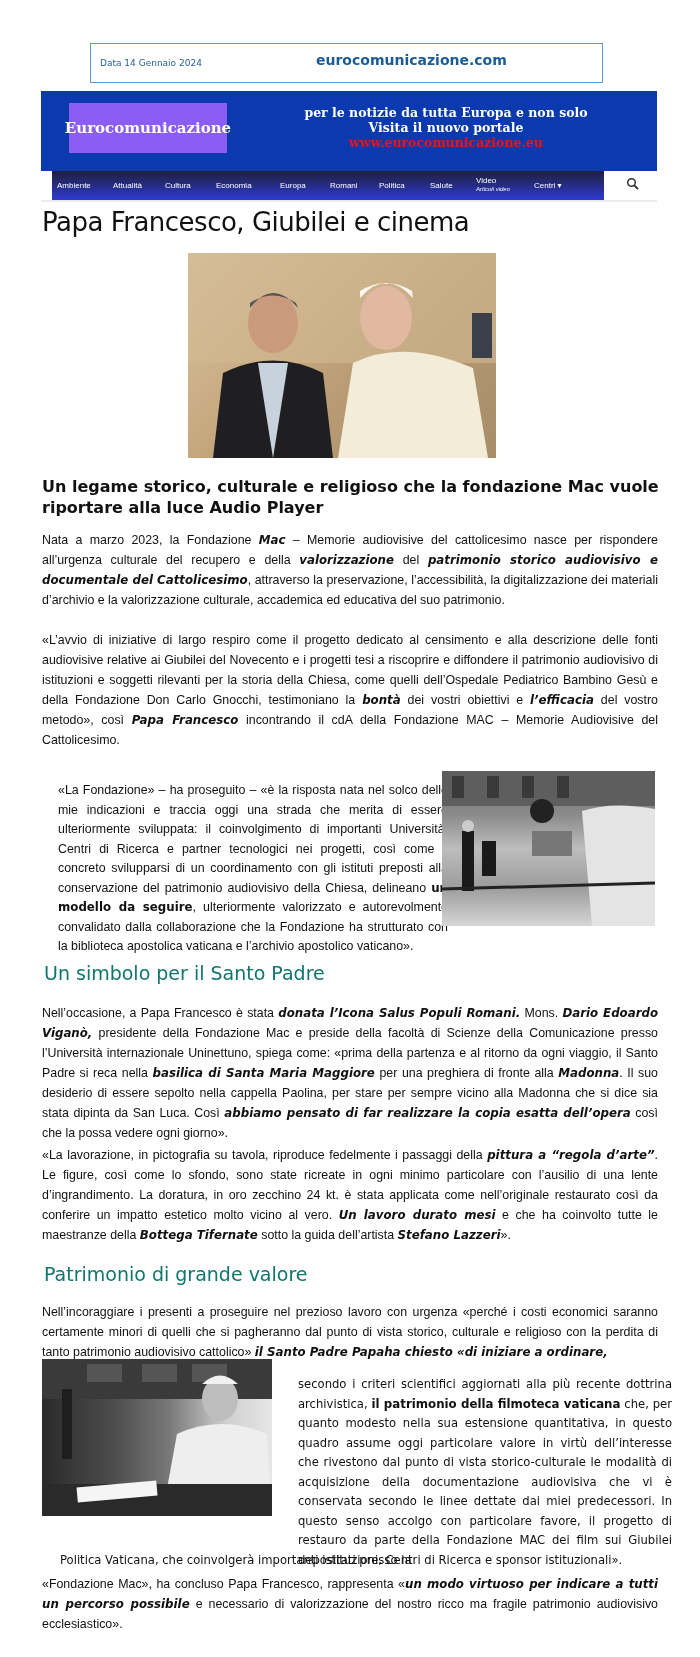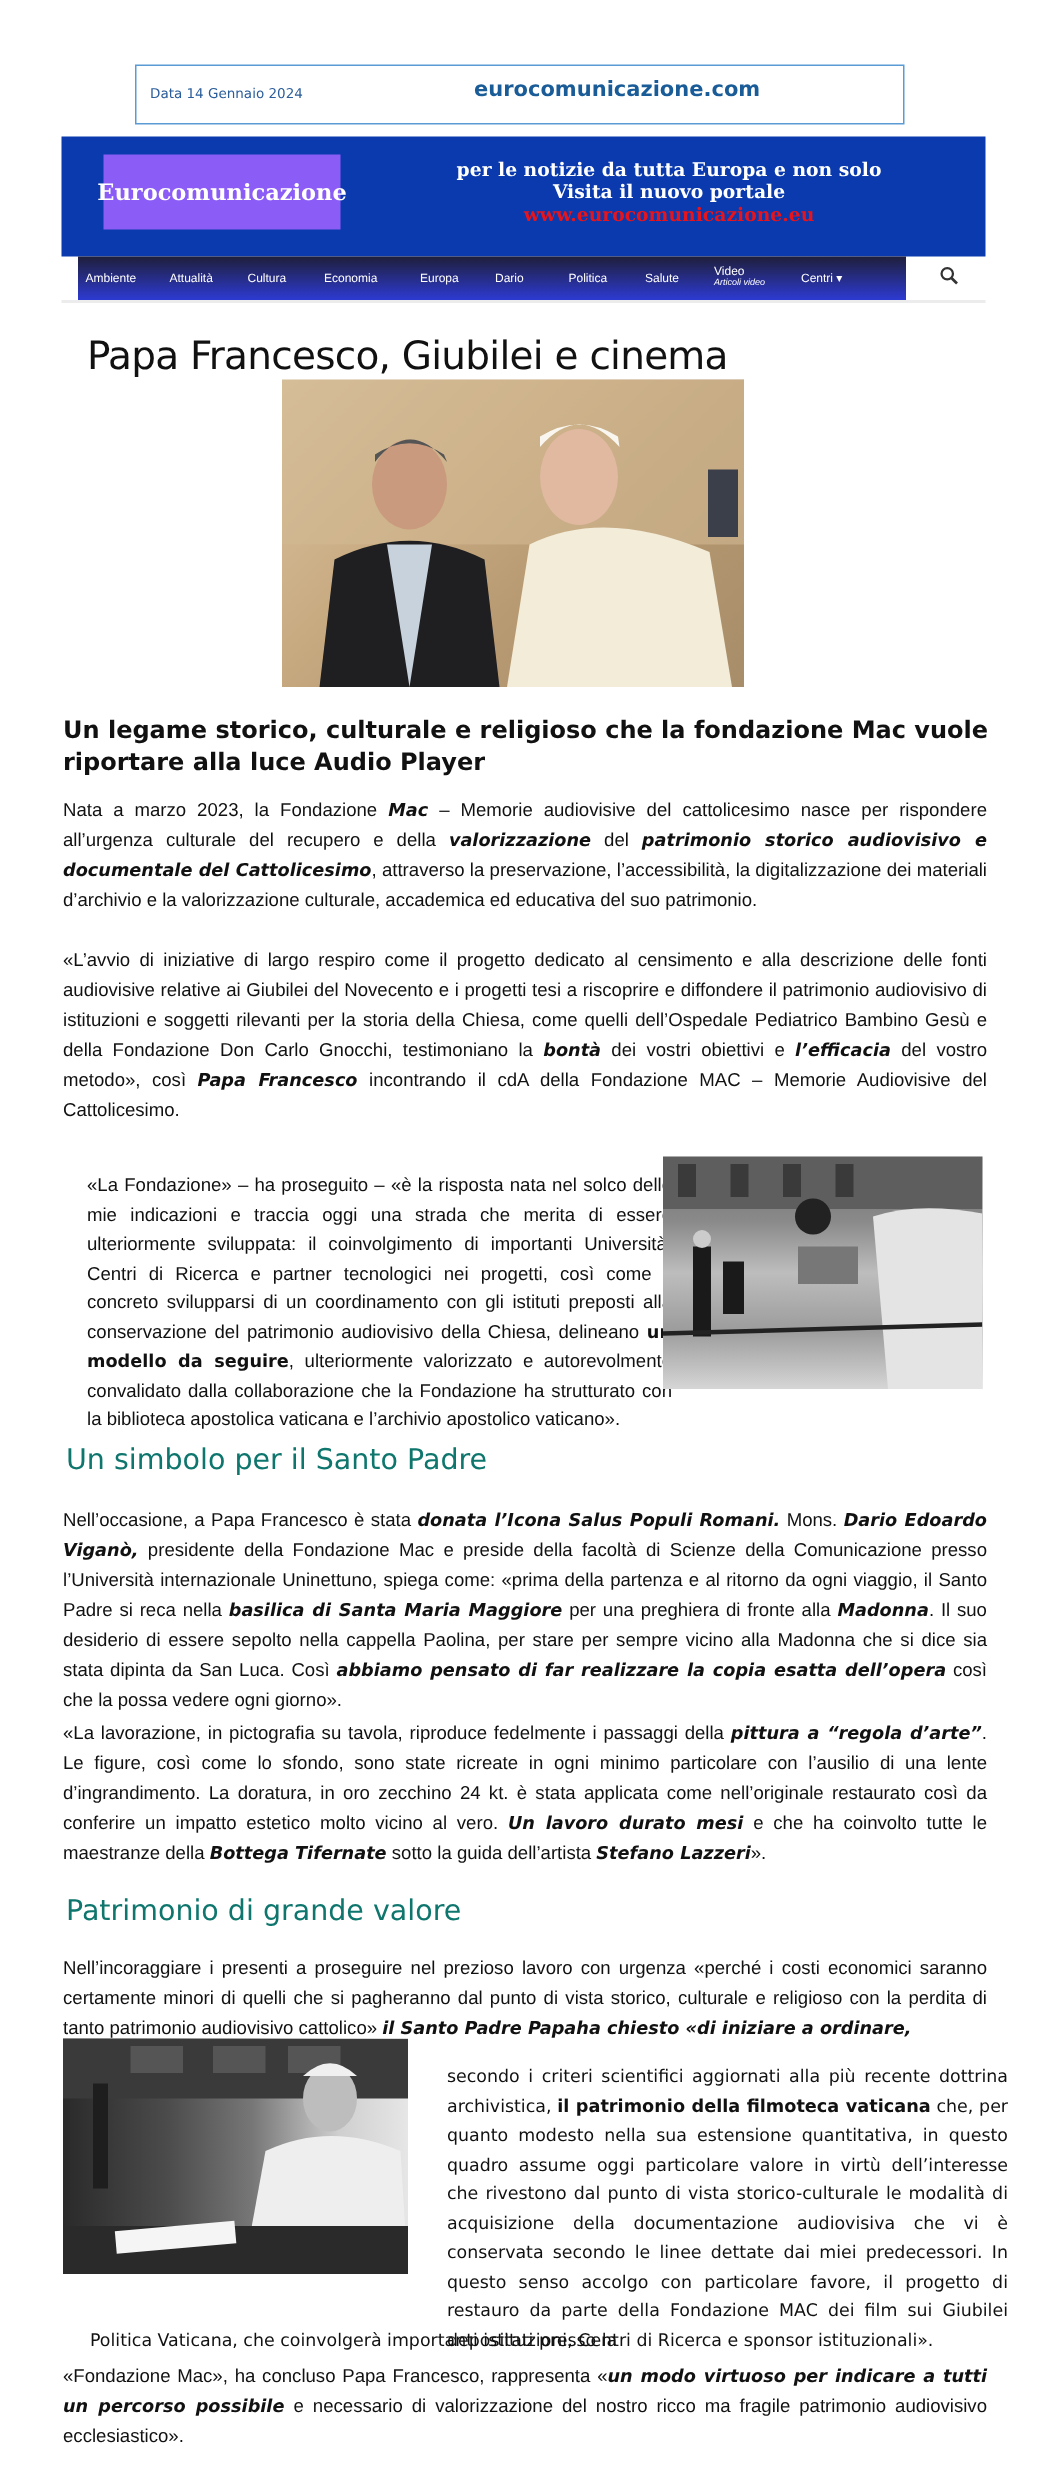--- a/index.html
+++ b/index.html
@@ -9,21 +9,21 @@
   .topbox .site { position: absolute; left: 225px; top: 8px; font-size: 14px; font-weight: bold; color: #1a5c97; }
   .banner { position: absolute; left: 41px; top: 91px; width: 616px; height: 80px; background: #0a3aad; }
   .banner .logo { position: absolute; left: 28px; top: 12px; width: 158px; height: 50px; background: #8b5cf6; color: #fff; font-family: "DejaVu Serif", serif; font-size: 15px; font-weight: bold; display: flex; align-items: center; justify-content: center; }
   .banner .promo { position: absolute; left: 235px; top: 14px; width: 340px; text-align: center; font-family: "DejaVu Serif", serif; font-weight: bold; font-size: 12.5px; color: #fff; line-height: 15px; }
   .banner .promo .url { color: #e8141c; }
   .nav { position: absolute; left: 52px; top: 171px; width: 552px; height: 29px; background: linear-gradient(#1f1f3b, #2d3ad2); display: flex; align-items: center; }
   .nav .item { color: #fff; font-size: 8px; font-family: "Liberation Sans", sans-serif; position: absolute; top: 10px; white-space: nowrap; }
   .nav .item .sub { display: block; font-size: 6px; font-style: italic; margin-top: 1px; }
   .search { position: absolute; left: 626px; top: 176px; width: 14px; height: 14px; }
   .navline { position: absolute; left: 41px; top: 200px; width: 616px; height: 2px; background: #ececec; }
-  h1 { position: absolute; left: 42px; top: 207px; margin: 16px; font-weight: normal; font-size: 26px; font-family: "DejaVu Sans", sans-serif; letter-spacing: -0.5px; color: #111; }
+  h1 { position: absolute; left: 42px; top: 207px; margin: 0; font-weight: normal; font-size: 26px; font-family: "DejaVu Sans", sans-serif; letter-spacing: -0.5px; color: #111; }
   .photo { position: absolute; overflow: hidden; }
   .photo1 { left: 188px; top: 253px; width: 308px; height: 205px; background: linear-gradient(135deg,#d8c3a0 0%,#c9ab82 35%,#b79a72 60%,#a88d6a 100%); }
   .photo2 { left: 442px; top: 771px; width: 213px; height: 155px; background: linear-gradient(180deg,#6f6f6f 0%,#8a8a8a 28%,#bdbdbd 50%,#9c9c9c 75%,#d6d6d6 100%); }
   .photo3 { left: 42px; top: 1359px; width: 230px; height: 157px; background: linear-gradient(90deg,#2a2a2a 0%,#4b4b4b 30%,#777 55%,#cfcfcf 80%,#e6e6e6 100%); }
   .subtitle { position: absolute; left: 42px; top: 476px; width: 620px; margin: 0; font-size: 16px; font-weight: bold; line-height: 21px; color: #111; }
   .p { position: absolute; left: 42px; width: 616px; margin: 0; font-size: 12.4px; line-height: 20px; text-align: justify; color: #111; font-family: "Liberation Sans", sans-serif; }
   .p b { font-family: "DejaVu Sans", sans-serif; font-size: 11.8px; font-style: italic; }
   .h2 { position: absolute; left: 44px; margin: 0; font-size: 19px; font-weight: normal; color: #0f766e; }
   .side { position: absolute; font-size: 12.4px; line-height: 19.5px; color: #111; text-align: justify; margin: 16px; font-family: "Liberation Sans", sans-serif; }
   .side b { font-family: "DejaVu Sans", sans-serif; font-size: 11.8px; }
@@ -45,21 +45,21 @@
     <div class="url">www.eurocomunicazione.eu</div>
   </div>
 </div>
 
 <div class="nav">
   <span class="item" style="left:5px">Ambiente</span>
   <span class="item" style="left:61px">Attualità</span>
   <span class="item" style="left:113px">Cultura</span>
   <span class="item" style="left:164px">Economia</span>
   <span class="item" style="left:228px">Europa</span>
-  <span class="item" style="left:278px">Dario</span>
+  <span class="item" style="left:278px">Romani</span>
   <span class="item" style="left:327px">Politica</span>
   <span class="item" style="left:378px">Salute</span>
   <span class="item" style="left:424px; top:5px">
     <span>Video</span>
     <span class="sub">Articoli video</span>
   </span>
   <span class="item" style="left:482px">Centri ▾</span>
 </div>
 <div class="search">
   <svg width="14" height="14" viewBox="0 0 14 14">

